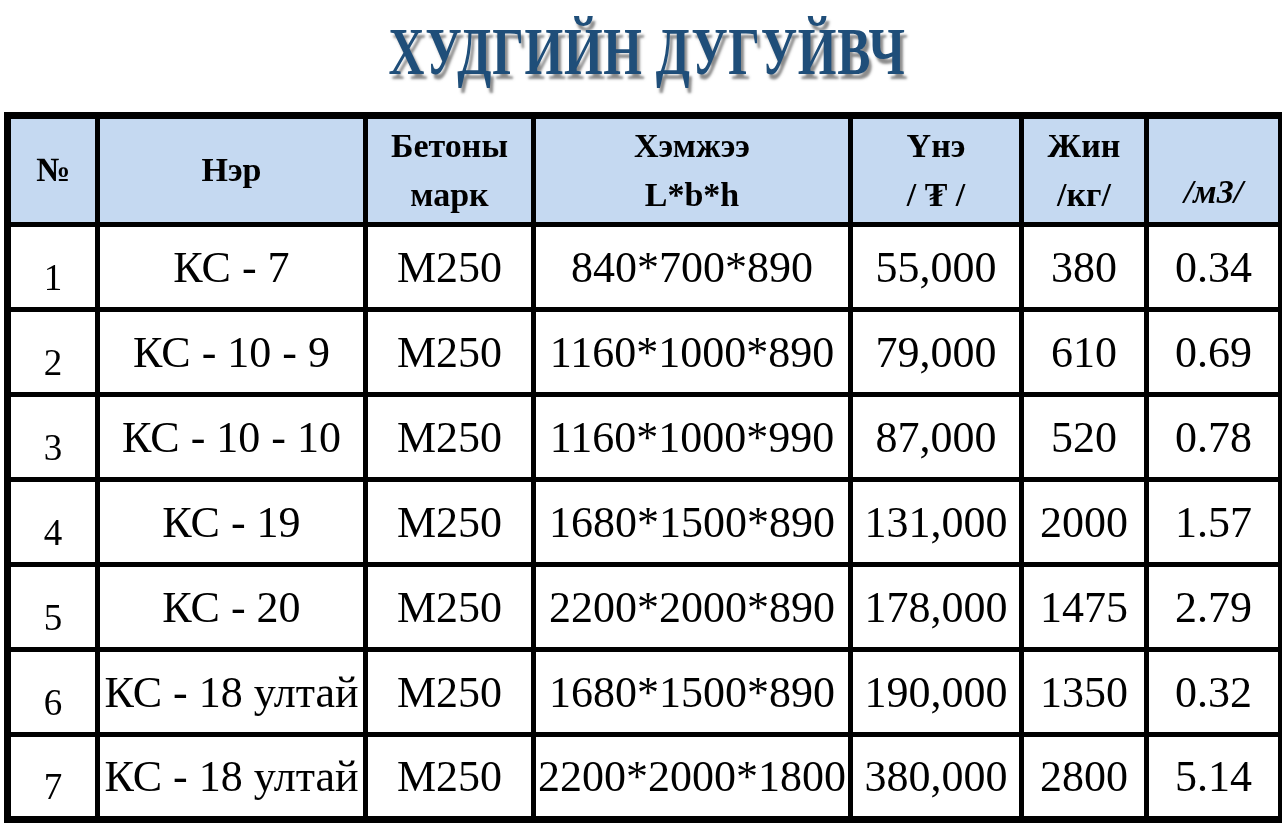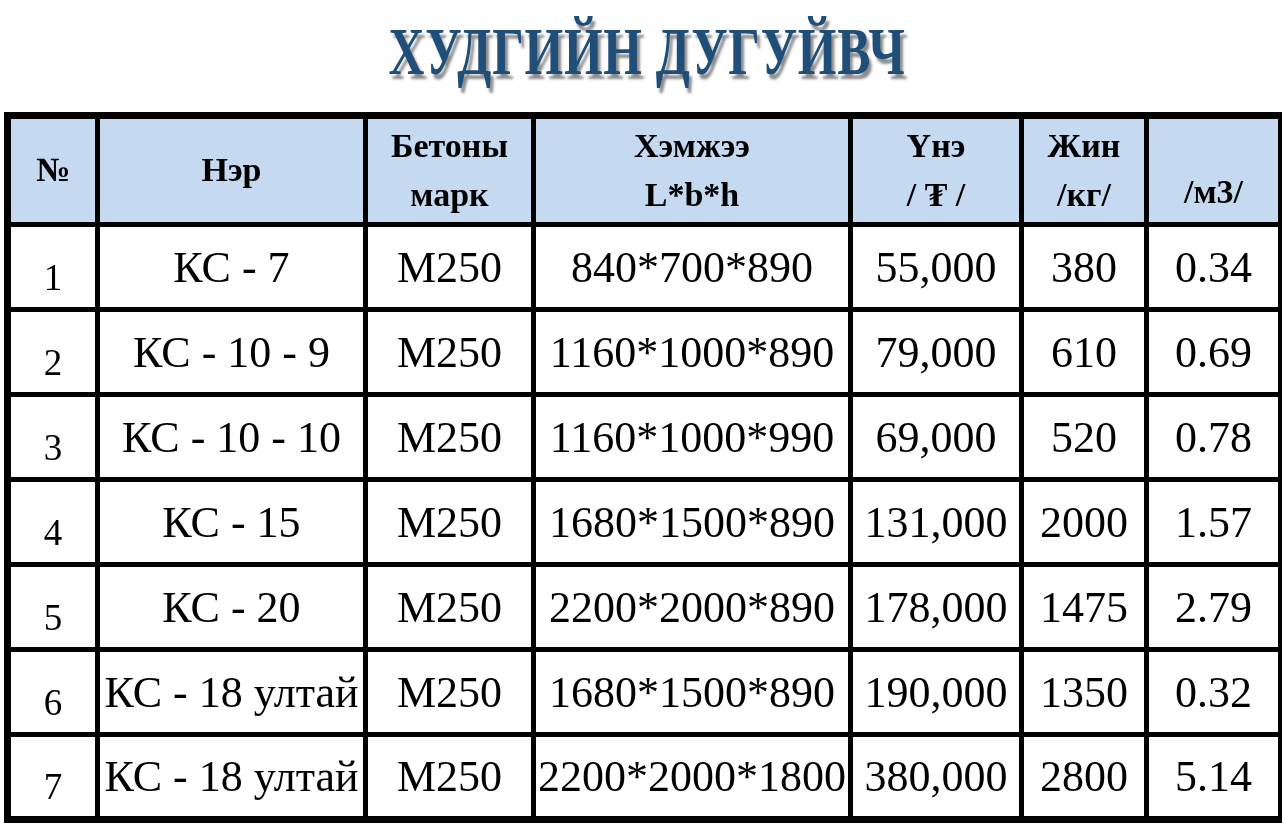--- a/index.html
+++ b/index.html
@@ -51,20 +51,21 @@
     background:var(--header-bg);
     font-weight:bold;
     font-size:34px;
     line-height:1.42;
     vertical-align:middle;
     color:#000;
   }
   .price-table th.vbottom{
     vertical-align:bottom;
     padding-bottom:6px;
+    font-style:italic;
   }
   .price-table td{
     background:var(--cell-bg);
     font-size:44px;
     vertical-align:middle;
     color:#000;
   }
   .price-table td.num-cell{
     vertical-align:bottom;
     padding-bottom:8px;
@@ -135,27 +136,27 @@
       <td>1160*1000*890</td>
       <td>79,000</td>
       <td>610</td>
       <td>0.69</td>
     </tr>
     <tr>
       <td class="num-cell">3</td>
       <td>КС - 10 - 10</td>
       <td>М250</td>
       <td>1160*1000*990</td>
-      <td>69,000</td>
+      <td>87,000</td>
       <td>520</td>
       <td>0.78</td>
     </tr>
     <tr>
       <td class="num-cell">4</td>
-      <td>КС - 15</td>
+      <td>КС - 19</td>
       <td>М250</td>
       <td>1680*1500*890</td>
       <td>131,000</td>
       <td>2000</td>
       <td>1.57</td>
     </tr>
     <tr>
       <td class="num-cell">5</td>
       <td>КС - 20</td>
       <td>М250</td>

